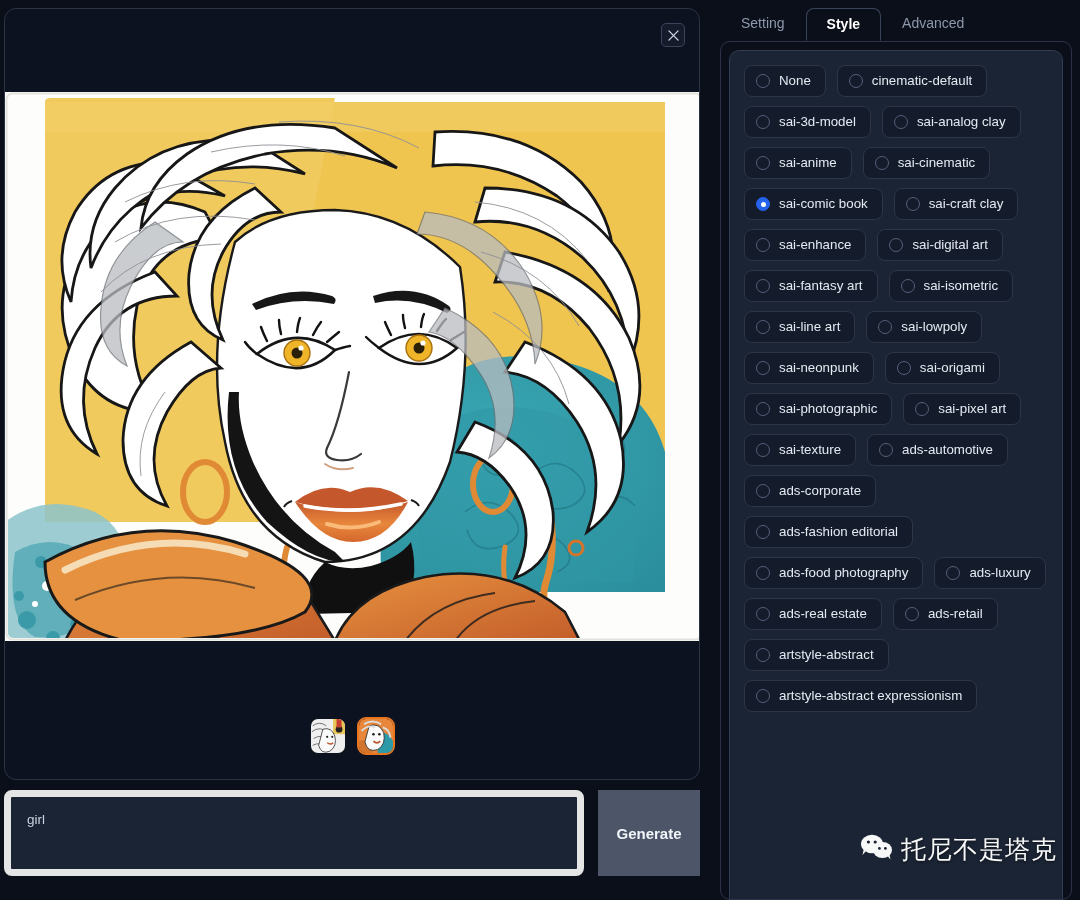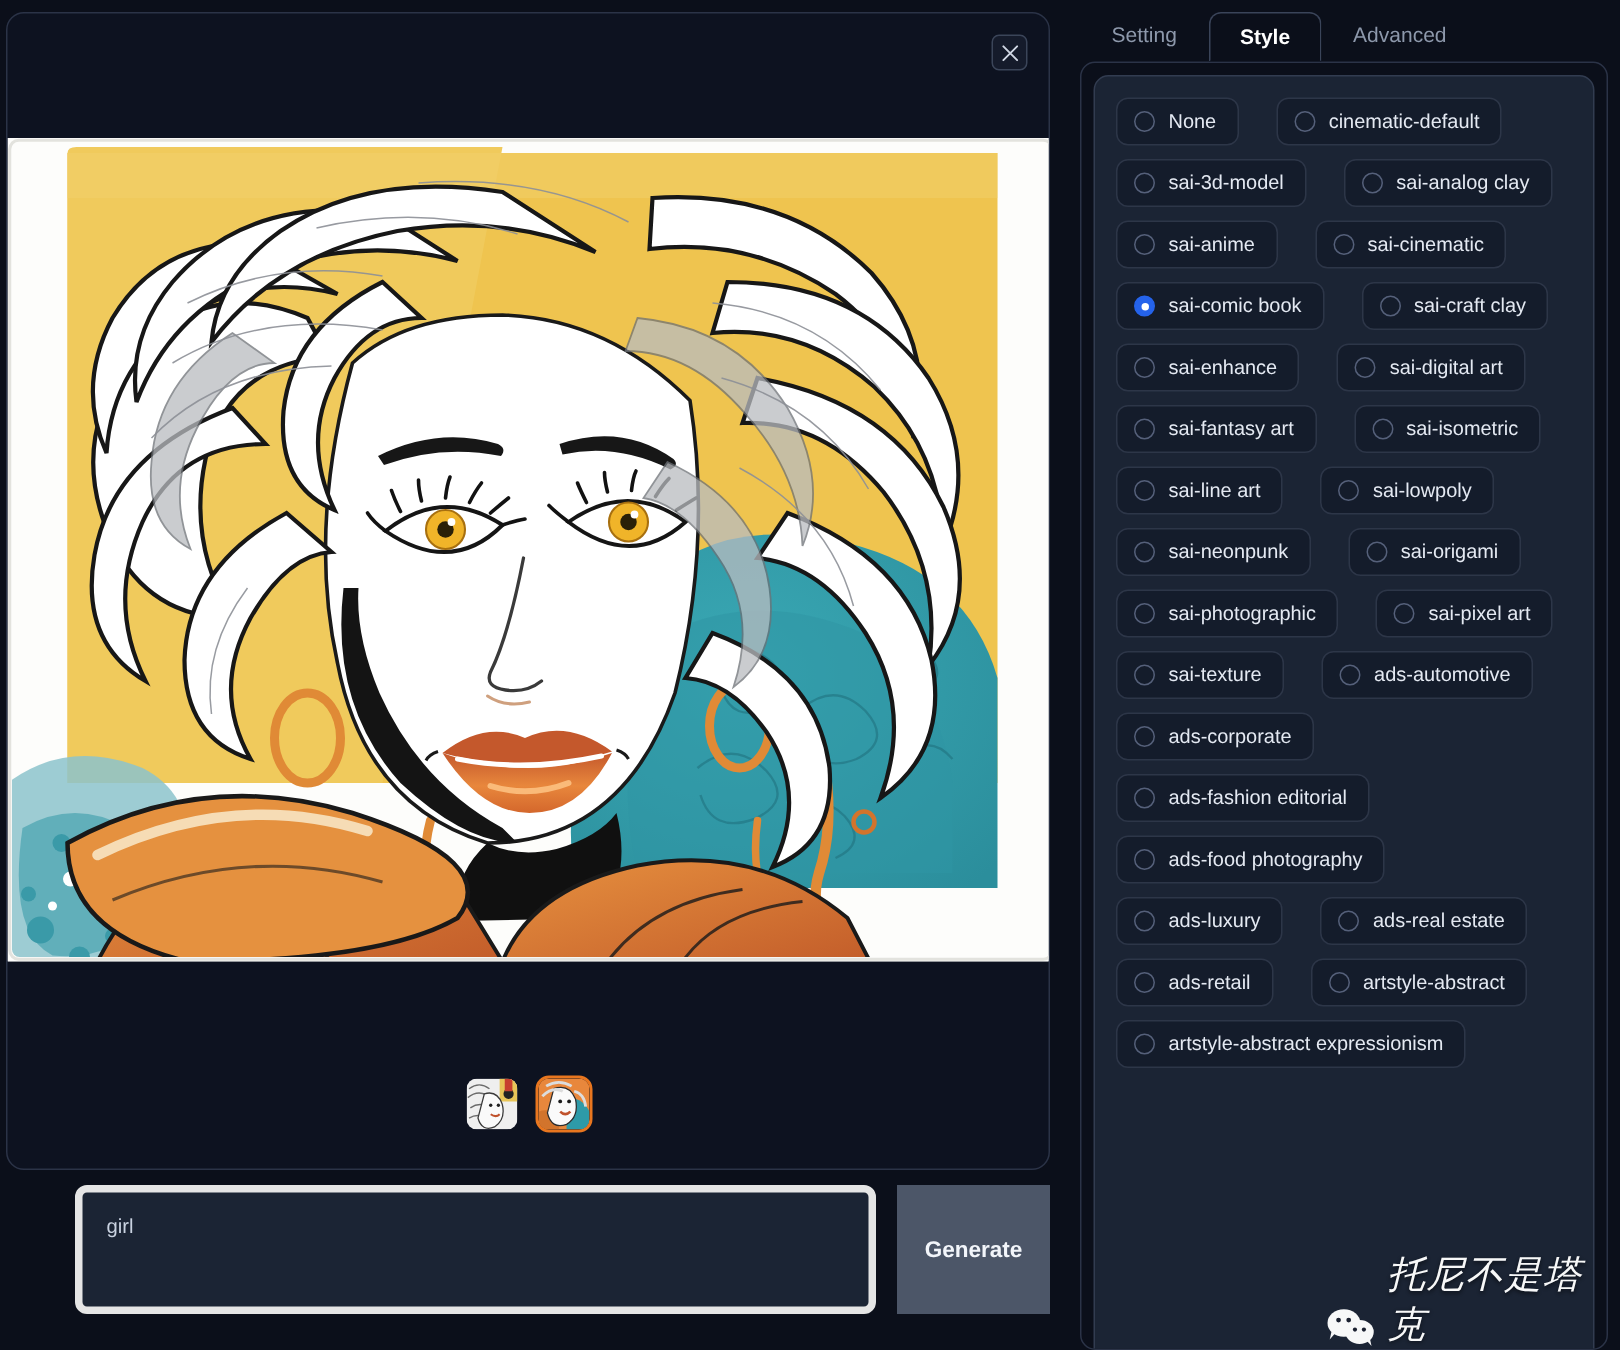--- a/index.html
+++ b/index.html
@@ -61,29 +61,28 @@
 
   
   .prompt-row {
     margin-top: 10px;
     display: flex; gap: 14px; align-items: stretch;
     height: 86px;
   }
   .prompt-box {
     flex: 1;
     background: #1b2434;
-    border: 5px solid #e5e5e5;
+    border: 7px solid #e5e5e5;
     border-radius: 8px;
     padding: 14px 16px;
     color: #c9d2e0;
     font-size: 13.5px;
     line-height: 1.3;
     overflow: hidden;
     cursor: text;
-    margin-left: 46px;
   }
   .generate-btn {
     width: 102px;
     background: #4c5668;
     border: none;
     border-radius: 0;
     color: #f2f5fa;
     font-size: 15px;
     font-weight: bold;
     font-family: "Liberation Sans", sans-serif;
@@ -128,21 +127,21 @@
     position: absolute;
     left: 8px; right: 8px; top: 8px; bottom: -30px;
     background: #1b2434;
     border: 1px solid #323c50;
     border-radius: 10px;
     padding: 14px 12px 10px 14px;
     overflow: hidden;
   }
   .opt-grid {
     display: flex; flex-wrap: wrap;
-    gap: 9px 25px;
+    gap: 9px 11px;
     align-content: flex-start;
   }
   .opt {
     display: inline-flex; align-items: center; gap: 9px;
     background: #141c2b;
     border: 1px solid #2d3648;
     border-radius: 8px;
     padding: 8px 14px 8px 11px;
     cursor: pointer;
     white-space: nowrap;
@@ -157,25 +156,24 @@
   }
   .opt.checked .radio { background: #2563eb; border-color: #2563eb; }
   .opt.checked .radio::after {
     content: ""; width: 5px; height: 5px; border-radius: 50%; background: #fff;
   }
   .opt-label { font-size: 13.3px; color: #e4e9f2; line-height: 1; }
 
   
   .watermark {
     position: absolute;
-    left: 884px; top: 833px;
-    display: flex; align-items: flex-end; gap: 7px;
+    left: 860px; top: 833px;
+    display: flex; align-items: flex-start; gap: 7px;
     z-index: 30; pointer-events: none;
     opacity: .97;
-    font-style: italic;
   }
   .wm-text {
     color: #ffffff; font-size: 25px; letter-spacing: 1px;
     text-shadow: 0 1px 3px rgba(0,0,0,.6);
     font-family: "DejaVu Sans", sans-serif;
   }
   .wm-logo { width: 34px; height: 28px; position: relative; }
 </style>
 </head>
 <body>

